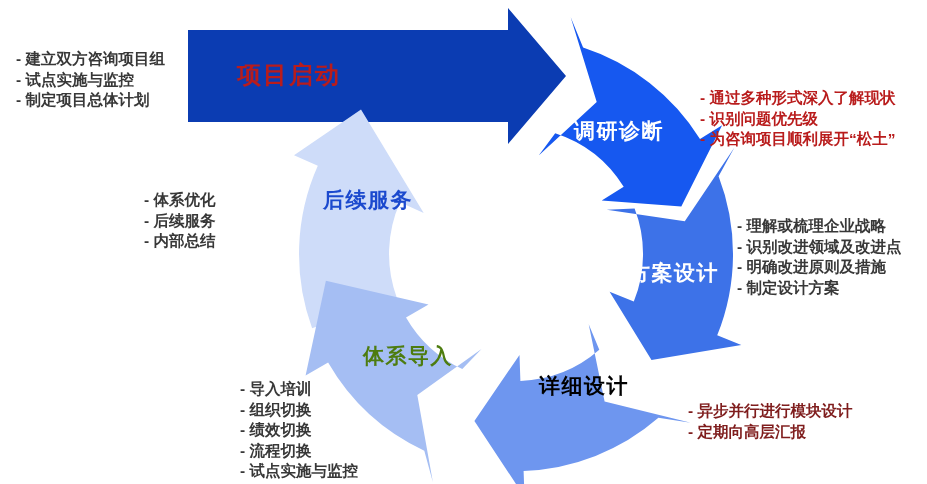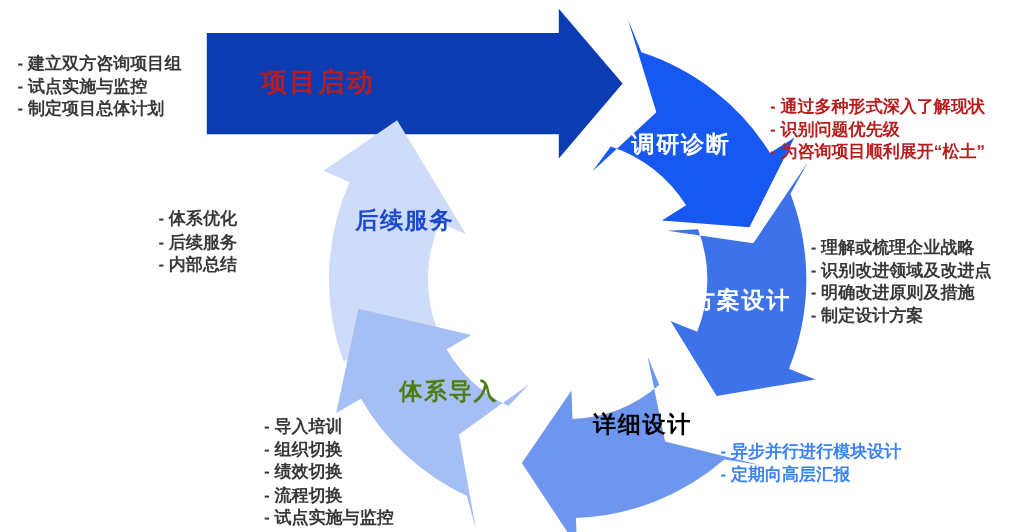--- a/index.html
+++ b/index.html
@@ -62,21 +62,21 @@
       <div>- 通过多种形式深入了解现状</div>
       <div>- 识别问题优先级</div>
       <div>- 为咨询项目顺利展开“松土”</div>
     </div>
   <div class="bullets" style="left: 737px; top: 216px; color: rgb(56, 56, 56);">
       <div>- 理解或梳理企业战略</div>
       <div>- 识别改进领域及改进点</div>
       <div>- 明确改进原则及措施</div>
       <div>- 制定设计方案</div>
     </div>
-  <div class="bullets" style="left: 655px; top: 401px; color: #3b82f6;">
+  <div class="bullets" style="left: 688px; top: 401px; color: #7f1d1d;">
       <div>- 异步并行进行模块设计</div>
       <div>- 定期向高层汇报</div>
     </div>
   <div class="bullets" style="left: 240px; top: 379px; color: rgb(56, 56, 56);">
       <div>- 导入培训</div>
       <div>- 组织切换</div>
       <div>- 绩效切换</div>
       <div>- 流程切换</div>
       <div>- 试点实施与监控</div>
     </div>

